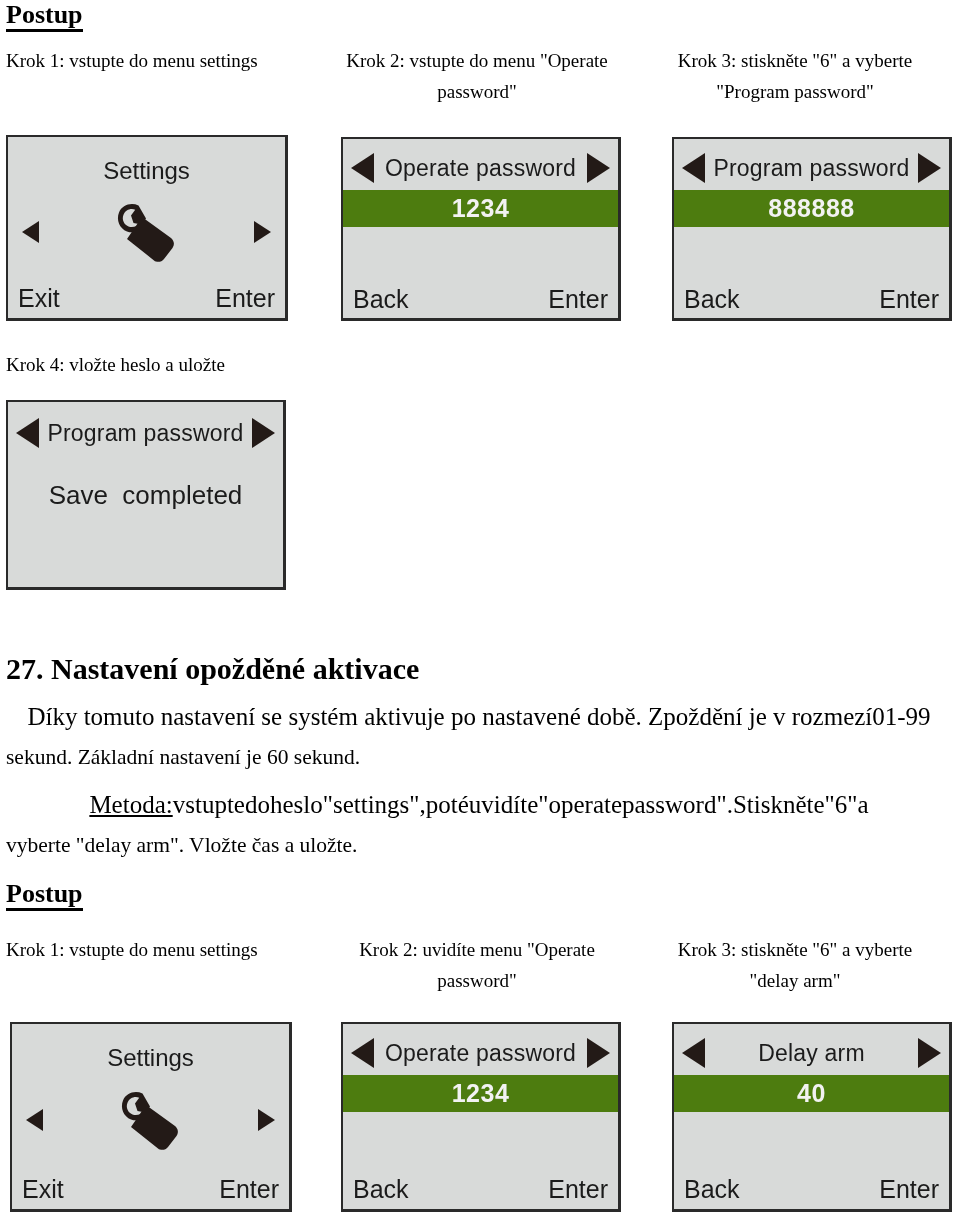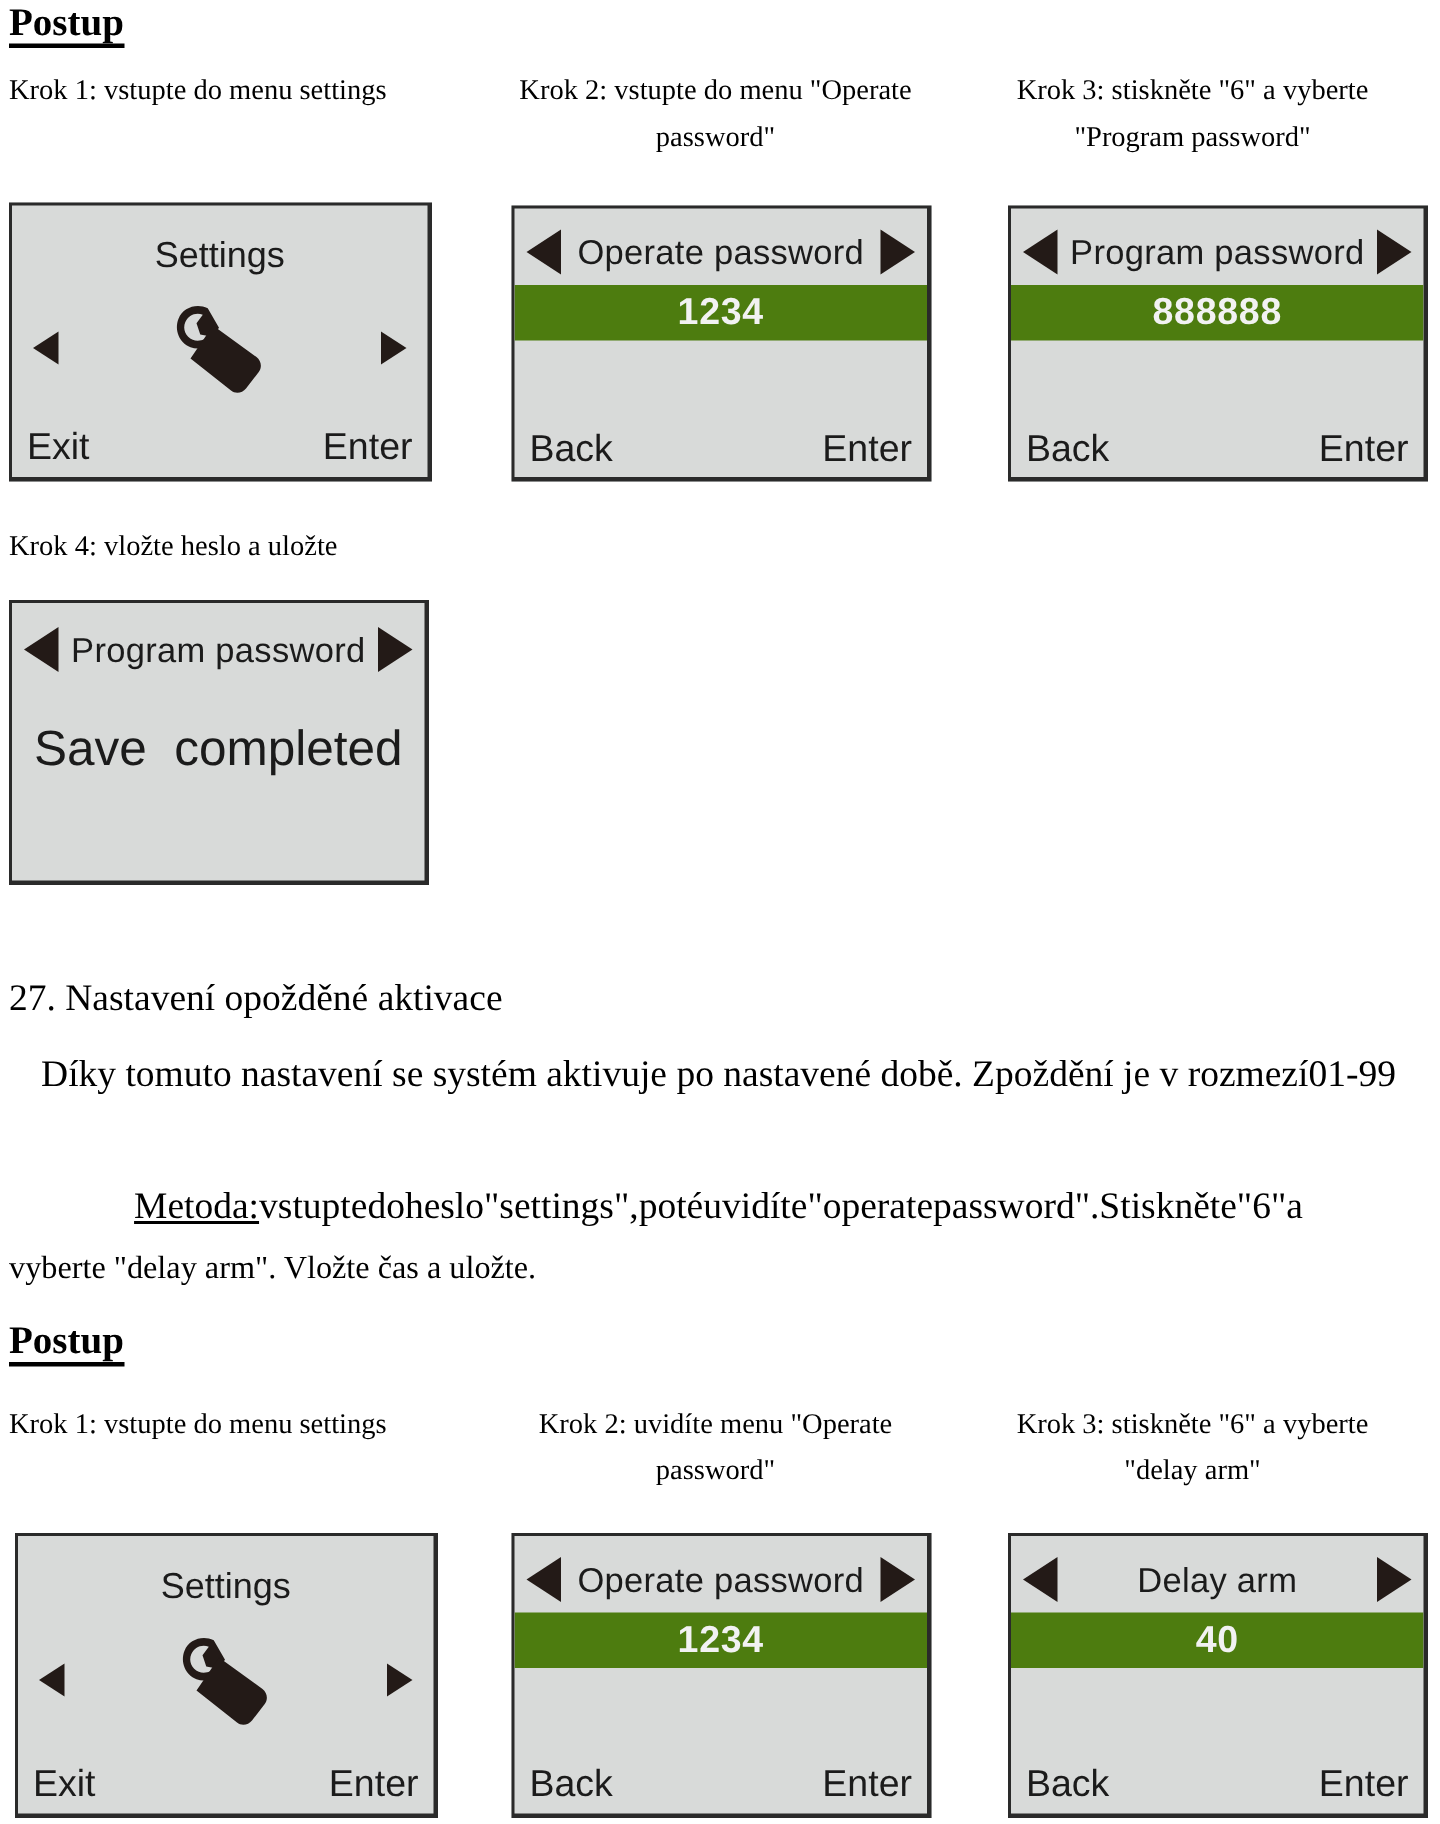--- a/index.html
+++ b/index.html
@@ -22,22 +22,22 @@
     line-height: 1;
     letter-spacing: 0px;
     border-bottom: 3px solid #000;
     display: inline-block;
     padding-bottom: 1px;
     white-space: nowrap;
   }
   .h-section {
     position: absolute;
     font-family: "Liberation Serif", "DejaVu Serif", serif;
-    font-weight: normal;
-    font-size: 25px;
+    font-weight: bold;
+    font-size: 30px;
     line-height: 1.1;
     white-space: nowrap;
   }
   .body-line {
     position: absolute;
     font-family: "Liberation Serif", "DejaVu Serif", serif;
     font-size: 21.5px;
     line-height: 1.2;
     white-space: nowrap;
   }
@@ -120,21 +120,21 @@
     align-items: center;
     justify-content: center;
     font-size: 25px;
     font-weight: 600;
     letter-spacing: 0.5px;
   }
   .lcd-msg {
     position: absolute;
     left: 0; right: 0;
     text-align: center;
-    font-size: 33px;
+    font-size: 26px;
     font-weight: 500;
     white-space: pre;
   }
   .lcd-footer {
     position: absolute;
     left: 0; right: 0;
     display: flex;
     align-items: center;
     justify-content: space-between;
     padding: 0 10px;
@@ -237,20 +237,21 @@
     </div>
     <div class="lcd-msg" style="top:78px;">Save  completed</div>
   </div>
 
   <div class="h-section" style="left:6px; top:652px;">27. Nastavení opožděné aktivace</div>
 
   <div class="body-just" style="left:6px; top:702px; width:946px;">
     <span>Díky tomuto nastavení se systém aktivuje po nastavené době. Zpoždění je v rozmezí</span>
     <span>01-99</span>
   </div>
+  <div class="body-line" style="left:6px; top:745px;">sekund. Základní nastavení je 60 sekund.</div>
 
   <div class="body-just" style="left:6px; top:790px; width:946px;">
     <span class="u">Metoda:</span>
     <span>vstupte</span>
     <span>do</span>
     <span>heslo</span>
     <span>"settings",</span>
     <span>poté</span>
     <span>uvidíte</span>
     <span>"operate</span>

